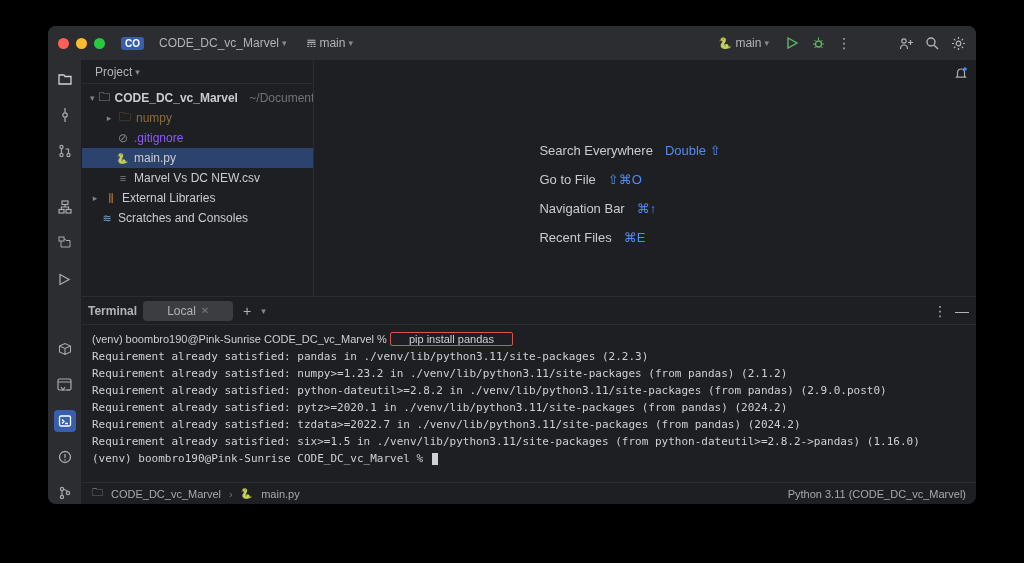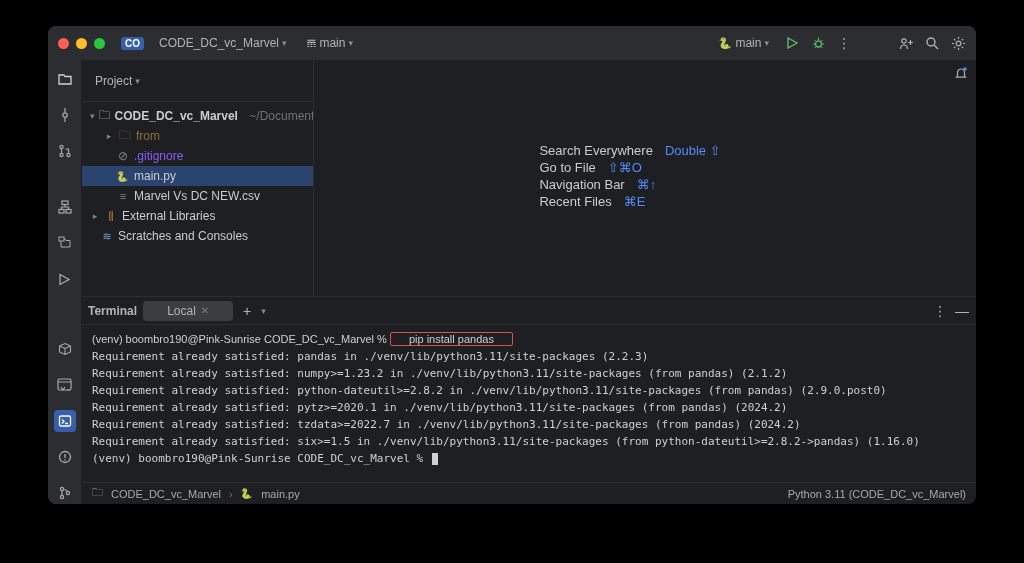--- a/index.html
+++ b/index.html
@@ -14,33 +14,33 @@
   .chev{font-size:9px;opacity:.7}
   .spacer{flex:1}
   .icn{width:16px;height:16px;display:flex;align-items:center;justify-content:center;color:#b0b3b8;cursor:pointer;font-size:14px}
   .icn.pl{color:#5fb865}.icn.bug{color:#5fb865}
   .body{flex:1;display:flex;min-height:0}
   .leftrail{width:34px;background:#2b2d30;display:flex;flex-direction:column;align-items:center;padding-top:8px;gap:14px;border-right:1px solid #1e1f22}
   .leftrail .ri{width:22px;height:22px;display:flex;align-items:center;justify-content:center;color:#a6a9ae;cursor:pointer;font-size:15px}
   .leftrail .ri.sel{color:#cfd2d6}
   .leftrail .sep{flex:1}
   .main{flex:1;display:flex;flex-direction:column;min-width:0}
-  .tophdr{height:42px;display:flex;align-items:center;padding:0 8px;gap:6px;color:#b0b3b8;font-size:12px;border-bottom:1px solid #2b2d30}
+  .tophdr{height:24px;display:flex;align-items:center;padding:0 8px;gap:6px;color:#b0b3b8;font-size:12px;border-bottom:1px solid #2b2d30}
   .splitv{flex:1;display:flex;flex-direction:column;min-height:0}
   .splitTop{flex:1;display:flex;min-height:0}
   .tree{width:232px;border-right:1px solid #2b2d30;padding-top:4px;font-size:12px;color:#c9ccd1;overflow:hidden}
   .trow{display:flex;align-items:center;height:20px;padding-left:8px;gap:4px;white-space:nowrap;cursor:pointer}
   .trow.sel{background:#2c436e}
   .trow .ar{width:10px;font-size:9px;color:#7f848a;text-align:center}
   .trow .fi{width:14px;display:flex;justify-content:center}
   .muted{color:#6f737a}
   .excluded{color:#8a6d3b}
   .gitignore{color:#8b5cf6}
   .editor{flex:1;position:relative;color:#c9ccd1;font-size:13px}
-  .welcome{position:absolute;left:50%;top:35%;transform:translateX(-50%);display:flex;flex-direction:column;gap:2px}
+  .welcome{position:absolute;left:50%;top:35%;transform:translateX(-50%);display:flex;flex-direction:column;gap:14px}
   .wrow{display:flex;gap:12px;align-items:center}
   .wlabel{color:#c9ccd1}
   .wkey{color:#548af7}
   .rightrail{width:30px;display:flex;flex-direction:column;align-items:center;padding-top:6px;gap:10px}
   .rightrail .ri{color:#a6a9ae;font-size:14px;cursor:pointer}
   .terminal{height:186px;border-top:1px solid #2b2d30;display:flex;flex-direction:column}
   .termtabs{height:28px;display:flex;align-items:center;padding:0 6px;gap:6px;color:#b0b3b8;font-size:12px;border-bottom:1px solid #2b2d30}
   .termtab{padding:3px 24px;border-radius:4px;cursor:pointer;display:flex;align-items:center;gap:5px}
   .termtab.active{background:#3b3d41}
   .termtab .x{font-size:10px;opacity:.5}
@@ -220,21 +220,21 @@
            <div class="tree">
             <div class="trow">
               <span class="ar">▾</span>
               <span class="fi">🗀</span>
               <b>CODE_DC_vc_Marvel</b>&nbsp;
               <span class="muted">~/Documents/</span>
             </div>
             <div class="trow" style="padding-left:22px">
               <span class="ar" style="color:#7f848a">▸</span>
               <span class="fi excluded">🗀</span>
-              <span class="excluded">from</span>
+              <span class="excluded">numpy</span>
             </div>
             <div class="trow" style="padding-left:34px">
               <span class="fi" style="color:#7f848a">⊘</span>
               <span class="gitignore">.gitignore</span>
             </div>
             <div class="trow sel" style="padding-left:34px">
               <span class="fi" style="font-size:10px">🐍</span>
               <span>main.py</span>
             </div>
             <div class="trow" style="padding-left:34px">

